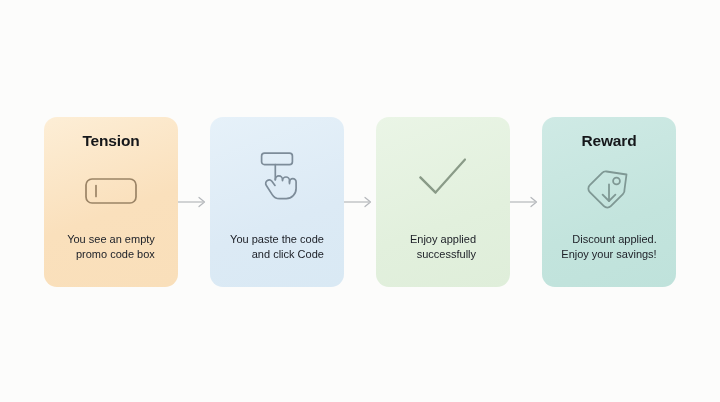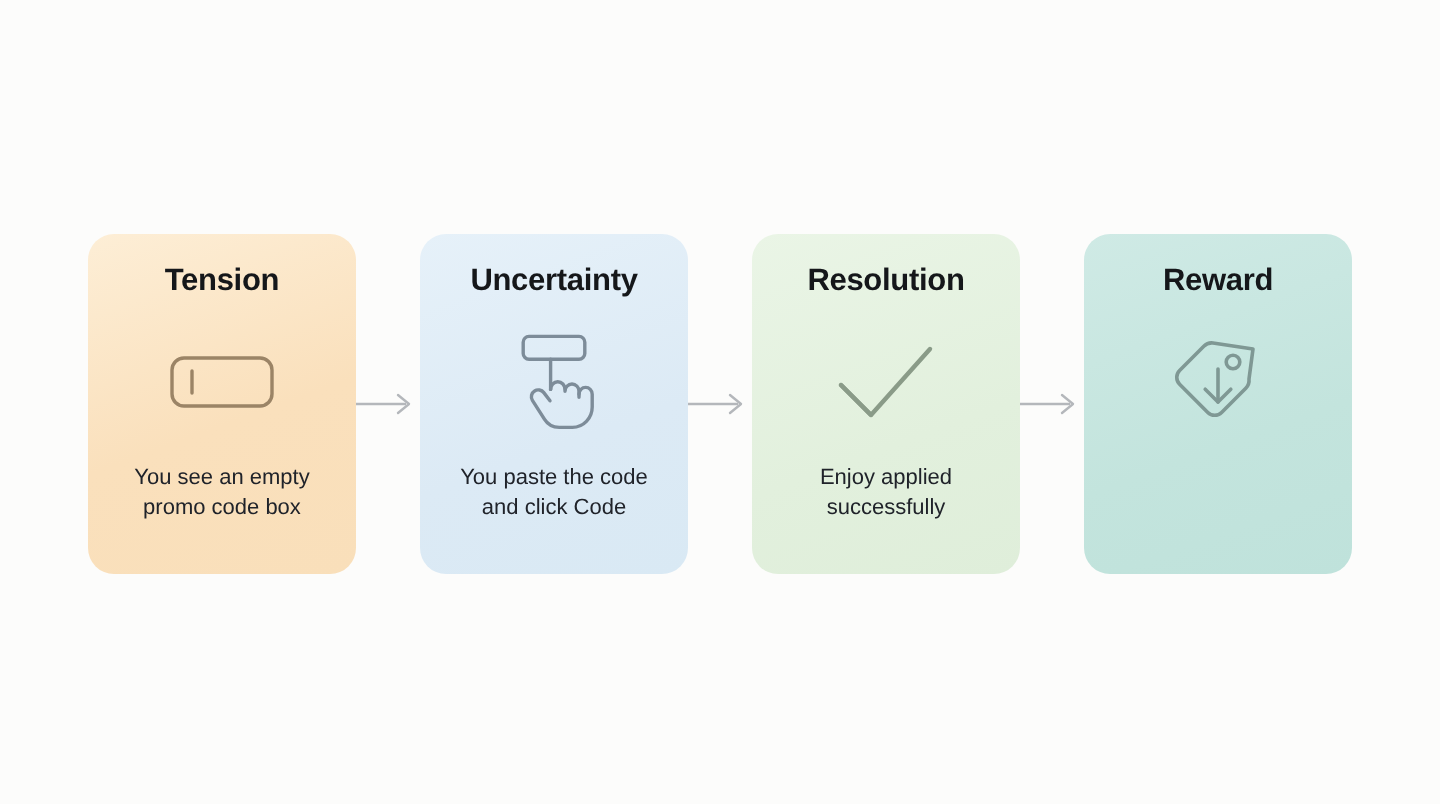--- a/index.html
+++ b/index.html
@@ -66,21 +66,21 @@
     display: flex;
     align-items: center;
     justify-content: center;
   }
   .card-caption {
     margin-top: auto;
     margin-bottom: 11px;
     font-size: 11px;
     line-height: 15px;
     color: #20232a;
-    text-align: center;
+    text-align: right;
     white-space: pre-line;
   }
   .connector {
     width: 32px;
     height: 24px;
     flex: 0 0 auto;
     display: flex;
     align-items: center;
     justify-content: center;
   }
@@ -107,21 +107,20 @@
     </div>
 
     <div class="connector">
       <svg width="32" height="14" viewBox="0 0 32 14" fill="none">
         <line x1="0" y1="7" x2="25" y2="7" stroke="#b4b7bb" stroke-width="1.2"></line>
         <polyline points="21,2.5 26.5,7 21,11.5" stroke="#b4b7bb" stroke-width="1.2" fill="none" stroke-linecap="round" stroke-linejoin="round"></polyline>
       </svg>
     </div>
 
     <div class="step-card card-uncertainty">
-      <div class="card-title">Uncertainty</div>
       <div class="card-icon">
         <svg width="46" height="52" viewBox="0 0 46 52" fill="none" stroke="#7d8c99" stroke-width="1.7" stroke-linecap="round" stroke-linejoin="round">
           <path d="M10.5 3.2h25c1.6 0 2.9 1.3 2.9 2.9v5.6c0 1.6-1.3 2.9-2.9 2.9h-25c-1.6 0-2.9-1.3-2.9-2.9V6.1c0-1.6 1.3-2.9 2.9-2.9z"></path>
           <path d="M21.3 14.6v15.1"></path>
           <path d="M21.3 29.7c0-2.1 1.6-3.8 3.6-3.8s3.6 1.7 3.6 3.8"></path>
           <path d="M28.5 30.6c0-2.0 1.6-3.6 3.5-3.6s3.5 1.6 3.5 3.6v3.0"></path>
           <path d="M35.5 32.1c0-1.9 1.5-3.4 3.3-3.4s3.3 1.5 3.3 3.4v6.4c0 5.6-4.4 10.2-9.9 10.2h-6.6c-3.0 0-5.8-1.5-7.4-4.1l-6.0-9.4c-1.0-1.6-0.5-3.7 1.1-4.7 1.5-1.0 3.5-0.6 4.6 0.8l3.1 4.1"></path>
         </svg>
       </div>
       <div class="card-caption">You paste the code
@@ -129,21 +128,20 @@
     </div>
 
     <div class="connector">
       <svg width="32" height="14" viewBox="0 0 32 14" fill="none">
         <line x1="0" y1="7" x2="25" y2="7" stroke="#b4b7bb" stroke-width="1.2"></line>
         <polyline points="21,2.5 26.5,7 21,11.5" stroke="#b4b7bb" stroke-width="1.2" fill="none" stroke-linecap="round" stroke-linejoin="round"></polyline>
       </svg>
     </div>
 
     <div class="step-card card-resolution">
-      <div class="card-title">Resolution</div>
       <div class="card-icon">
         <svg width="54" height="44" viewBox="0 0 54 44" fill="none">
           <path d="M4.5 23.5 L19.5 38.5 L49 5.5" stroke="#8a9b88" stroke-width="2.2" stroke-linecap="round" stroke-linejoin="round" fill="none"></path>
           <path d="M4.5 23.5 L19.5 38.5" stroke="#8a9b88" stroke-width="2.2" stroke-linecap="round" fill="none"></path>
         </svg>
       </div>
       <div class="card-caption">Enjoy applied
 successfully</div>
     </div>
 
@@ -157,16 +155,18 @@
     <div class="step-card card-reward">
       <div class="card-title">Reward</div>
       <div class="card-icon">
         <svg width="50" height="50" viewBox="0 0 50 50" fill="none" stroke="#7f9894" stroke-width="1.8" stroke-linecap="round" stroke-linejoin="round">
           <path d="M42.5 8.5 L22.5 5.5 C20.8 5.3 19.1 5.9 17.9 7.1 L5.8 19.2 c-1.9 1.9-1.9 5.0 0 6.9 L19.9 40.2 c1.9 1.9 5.0 1.9 6.9 0 L38.9 28.1 c1.2-1.2 1.8-2.9 1.6-4.6 z"></path>
           <circle cx="32.5" cy="15.0" r="3.4"></circle>
           <path d="M25 18.5 v16.5"></path>
           <path d="M18.6 28.6 L25 35.0 L31.4 28.6"></path>
         </svg>
       </div>
+      <div class="card-caption">Discount applied.
+Enjoy your savings!</div>
     </div>
 
   </div>
 </div>
 
 </body></html>

